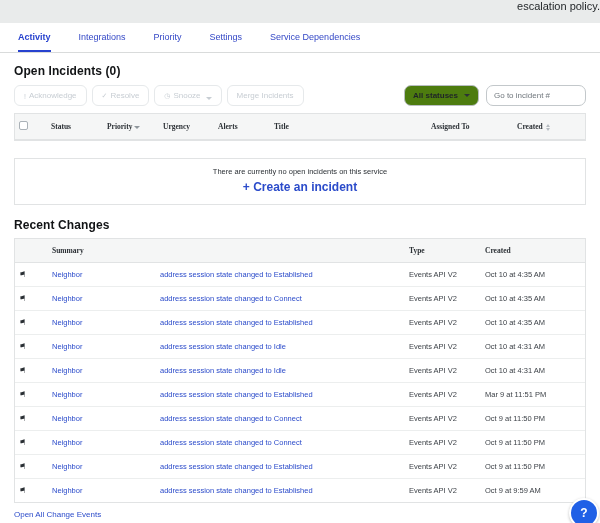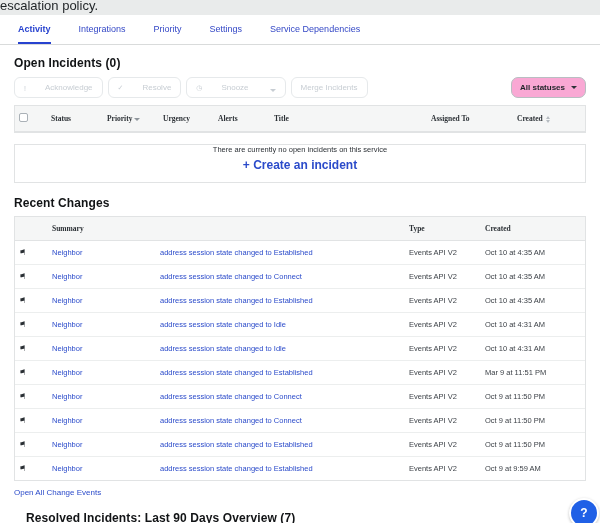--- a/index.html
+++ b/index.html
@@ -3,50 +3,50 @@
 <meta charset="utf-8">
 <style>
   * { margin:0; padding:0; box-sizing:border-box; }
   html,body { background:#fff; }
   body {
     width:600px; height:523px; overflow:hidden; position:relative;
     font-family:"Liberation Sans", sans-serif; color:#2f3337;
   }
   
   .top-note {
-    height:15px; background:#e9ebeb; text-align:left;
-    font-size:13px; line-height:12px; color:#1f2326;
+    height:23px; background:#e9ebeb; text-align:right;
+    font-size:11px; line-height:12px; color:#1f2326;
   }
   
   .tabs {
     display:flex; gap:28px; padding:9px 0 0 18px;
     border-bottom:1px solid #d9dbdb; background:#fff;
   }
   .tab {
     font-size:9px; color:#3448c6; padding-bottom:8px; cursor:pointer;
     border-bottom:2px solid transparent; white-space:nowrap;
   }
   .tab.active { color:#2742cf; border-bottom-color:#2742cf; font-weight:bold; }
   .content { padding:0 14px; }
   h2.section-title { font-size:12px; font-weight:bold; color:#121416; letter-spacing:.1px; }
   #open-title { margin:11px 0 7px; }
   #recent-title { margin:13px 0 6px; }
   #resolved-title { margin:12px 12px 5px;text-decoration:underline; }
   
   .actions-row { display:flex; align-items:center; justify-content:space-between; margin-bottom:7px; }
   .btn-group { display:flex; gap:5px; }
   .btn {
-    display:inline-flex; align-items:flex-end; gap:19px; background:#fff;
+    display:inline-flex; align-items:flex-end; gap:3px; background:#fff;
     border:1px solid #e6e9eb; border-radius:6px; padding:5px 9px;
     font-size:8px; color:#c7cdd3; cursor:default; white-space:nowrap;
   }
   .btn .b-icon { font-size:7px; }
   .right-controls { display:flex; align-items:center; gap:7px; }
   .dropdown-btn {
-    display:inline-flex; align-items:center; gap:4px; background:#f9a8d4;
+    display:inline-flex; align-items:center; gap:4px; background:#4d7c0f;
     border:1px solid #b9bec2; border-radius:7px; padding:5px 8px;
     font-size:8px; color:#1f2428; font-weight:bold; cursor:pointer; white-space:nowrap;
   }
   .goto-input {
     border:1px solid #c3c8cb; border-radius:7px; padding:5px 7px;
     font-size:8px; width:100px; color:#1f2428; outline:none;
     font-family:"Liberation Sans", sans-serif;
   }
   .goto-input::placeholder { color:#70777d; }
   
@@ -69,21 +69,21 @@
     display:inline-block; width:0; height:0; border-left:3px solid transparent;
     border-right:3px solid transparent; border-top:3px solid #8f969c;
     margin-left:2px; vertical-align:middle;
   }
   .sort-stack { display:inline-flex; flex-direction:column; gap:1px; margin-left:3px; vertical-align:middle; }
   .sort-up { width:0;height:0;border-left:2.5px solid transparent;border-right:2.5px solid transparent;border-bottom:3px solid #b6bcc1; }
   .sort-dn { width:0;height:0;border-left:2.5px solid transparent;border-right:2.5px solid transparent;border-top:3px solid #b6bcc1; }
   a.link { color:#2b4bca; font-weight:normal; text-decoration:none; cursor:pointer; }
   
   .empty-card {
-    border:1px solid #e1e3e4; margin-top:11px; text-align:center; padding:0 0 9px;
+    border:1px solid #e1e3e4; margin-top:17px; text-align:center; padding:8px 0 9px;
   }
   .empty-msg { font-size:7.5px; color:#2c3136; }
   .empty-link { display:inline-block; margin-top:4px; font-size:12px; color:#2b4bca; font-weight:bold; text-decoration:none; cursor:pointer; }
   
   .flag-icon { display:inline-block; font-size:8px; color:#2a2f34; transform:scaleX(-1); }
   .view-all {
     display:inline-block; margin:6px 0 0; font-size:8px; color:#2b4bca; text-decoration:none; cursor:pointer;
   }
   
   .help-fab {
@@ -132,20 +132,21 @@
       </button>
       <button class="btn">
         <span>Merge Incidents</span>
       </button>
     </div>
     <div class="right-controls">
       <button class="dropdown-btn">
         <span>All statuses</span>
         <span class="caret-down" style="border-top-color:#2c3136"></span>
       </button>
+      <input class="goto-input" type="text" placeholder="Go to incident #" style="">
     </div>
   </div>
 
   <div class="table-card">
     <table>
       <colgroup>
         <col style="width:32px">
           <col style="width:56px">
           <col style="width:56px">
           <col style="width:55px">

